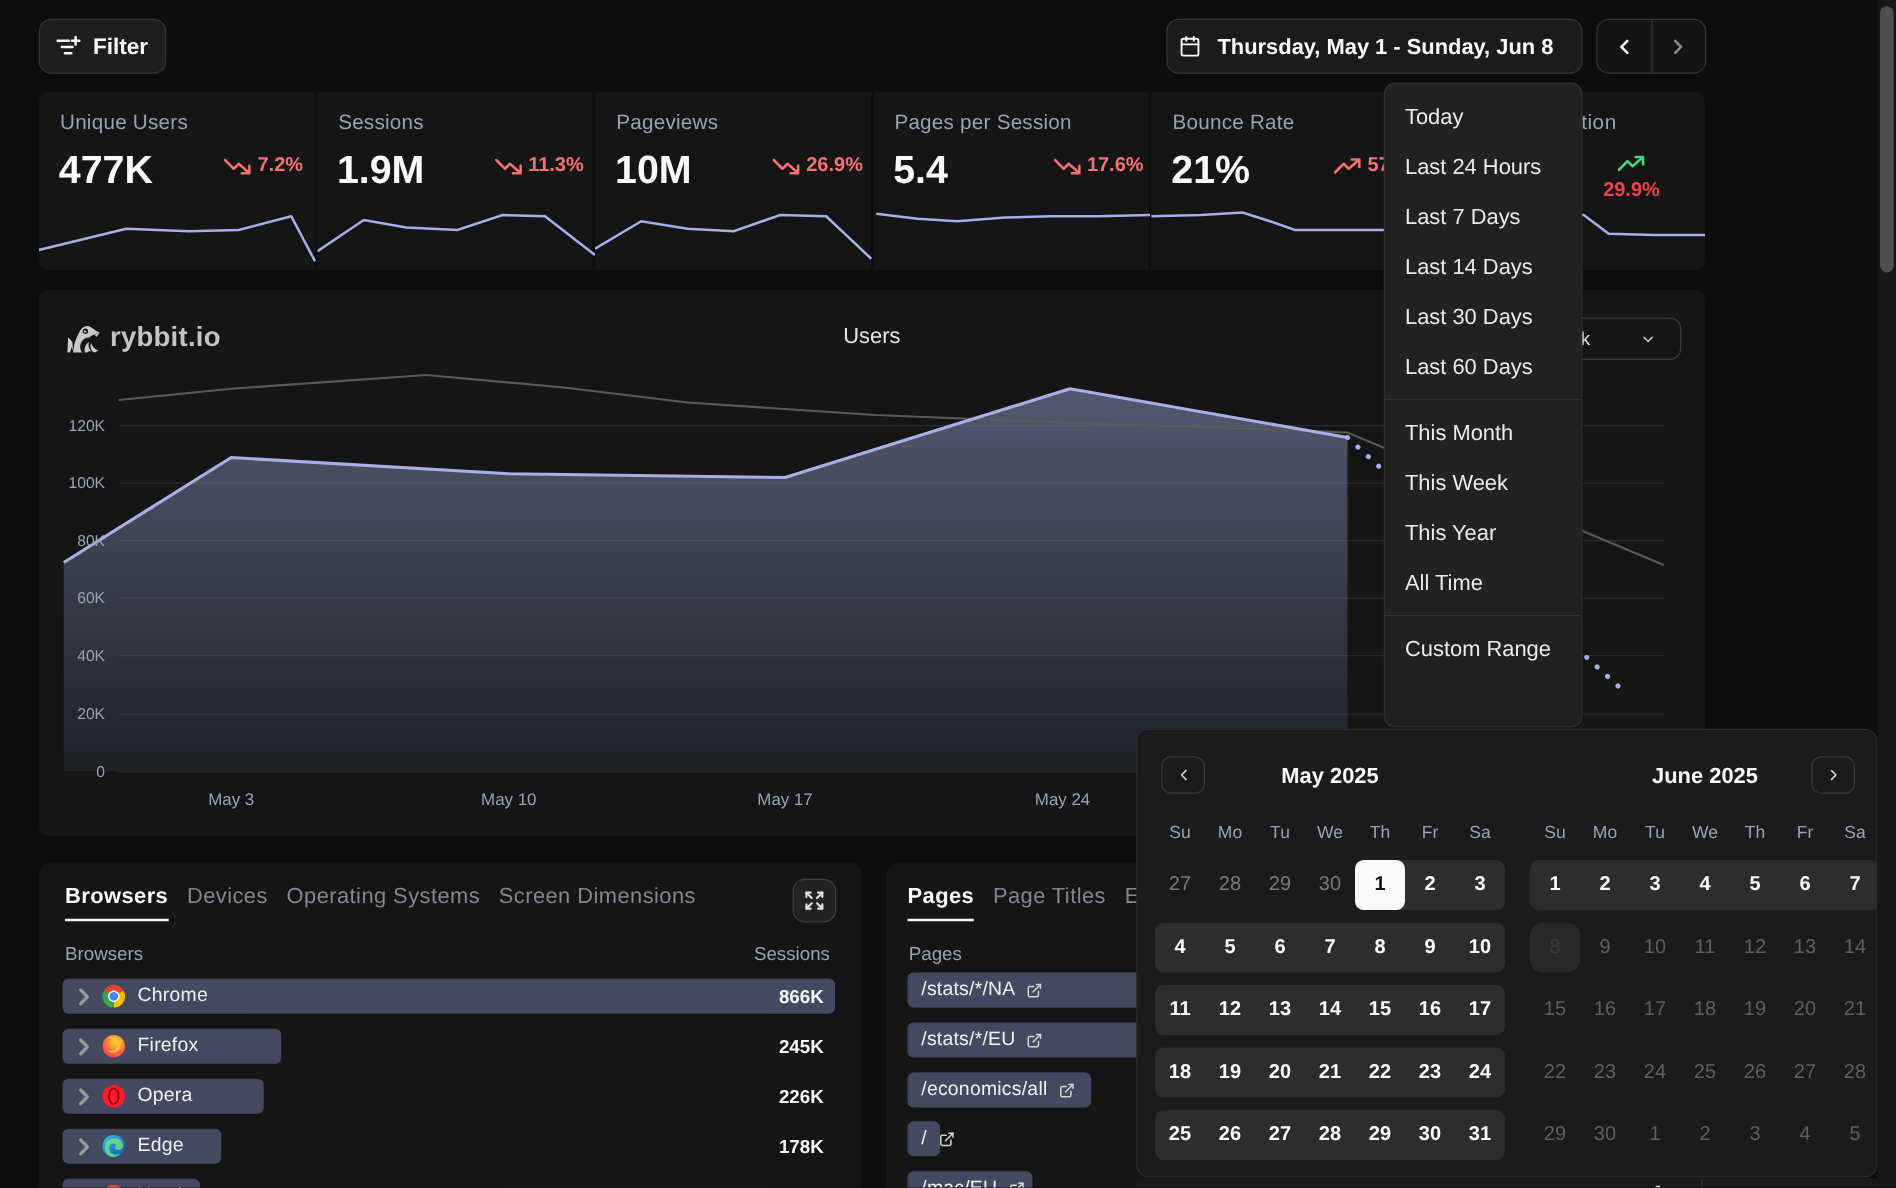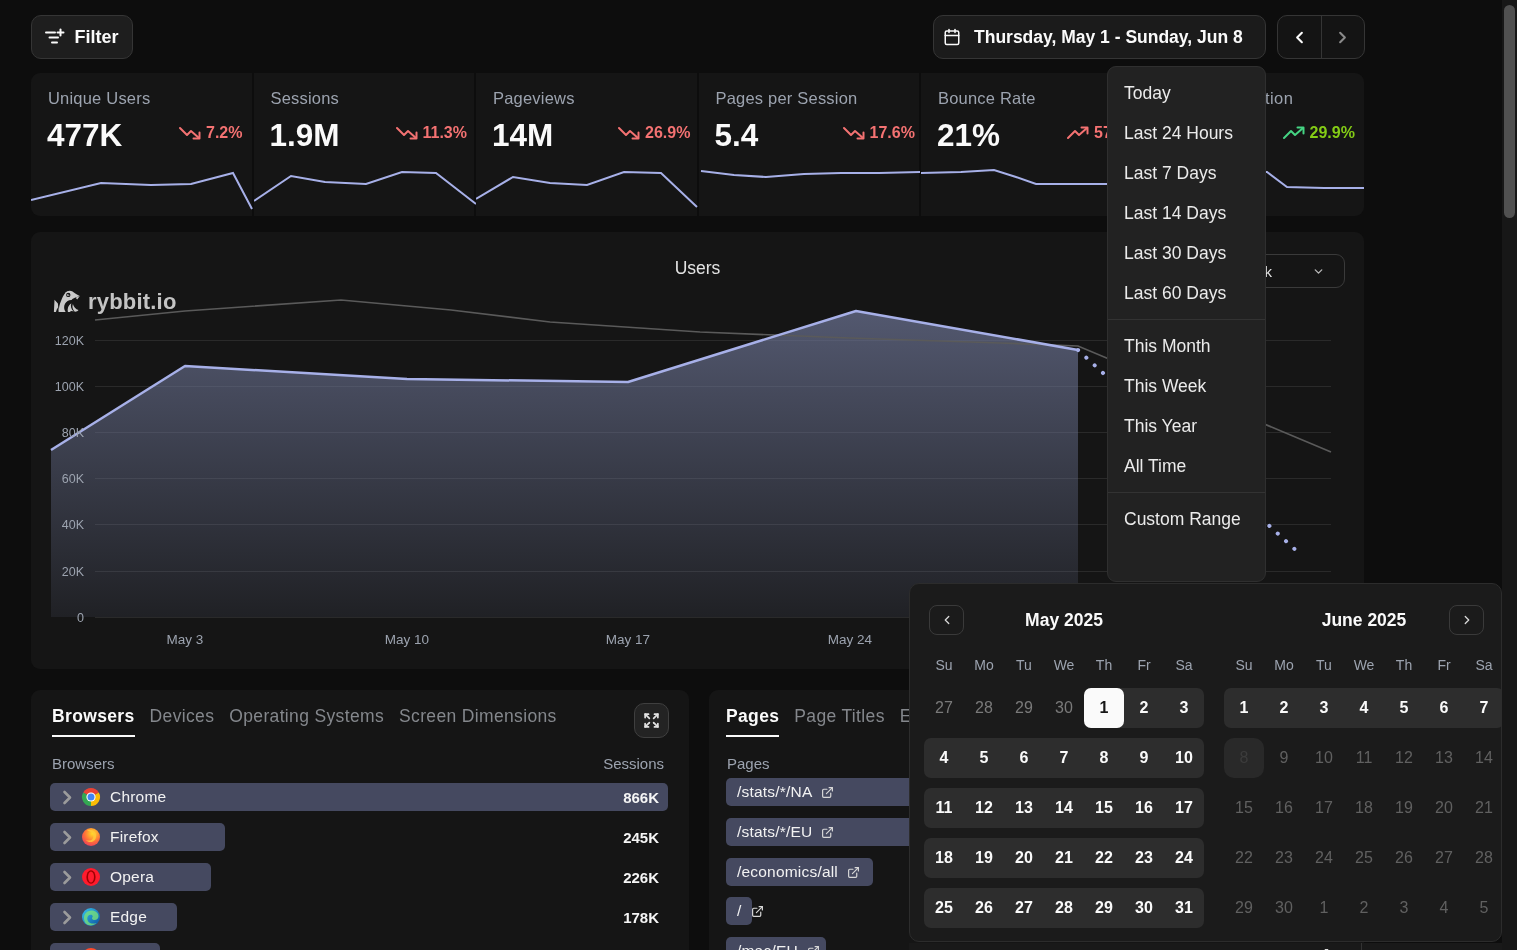--- a/index.html
+++ b/index.html
@@ -20,21 +20,21 @@
 #navbox .nb { flex:1; display:flex; align-items:center; justify-content:center; }
 #navbox .nb:first-child { border-right:1px solid #353535; }
 
 #stats { left:31px; top:73px; width:1333px; height:143px; display:flex; gap:2px;
   border-radius:9px; overflow:hidden; }
 .stat { flex:1; background:#151515; position:relative; }
 .stat .t { position:absolute; left:17px; top:16px; font-size:16.5px; letter-spacing:0.2px; color:#9ca3af; white-space:nowrap; }
 .stat .v { position:absolute; left:16px; top:44px; font-size:31.5px; font-weight:700; color:#fafafa; }
 .stat .tr { position:absolute; top:51px; display:flex; align-items:center; gap:5px;
   font-size:16px; font-weight:700; }
-.red { color:#f47272; } .green { color:#84cc16; }
+.red { color:#f47272; } .green { color:#ef4444;flex-direction:column; }
 .stat svg.sp { position:absolute; left:0; bottom:0; }
 
 #chart { left:31px; top:232px; width:1333px; height:437px; }
 
 #browsers { left:31px; top:690px; width:658px; height:300px; }
 #pages { left:709px; top:690px; width:655px; height:300px; }
 .tabs { position:absolute; top:16px; left:21px; display:flex; gap:15px; font-size:17.5px; letter-spacing:0.35px; color:#84878c; }
 .tabs .on { color:#fafafa; font-weight:700; position:relative; }
 .tabs .on:after { content:""; position:absolute; left:0; right:0; bottom:-10px; height:2px; background:#fafafa; }
 .hdr { position:absolute; font-size:15px; color:#9ca3af; }
@@ -131,21 +131,21 @@
             <polyline points="14.5 12.5 20.5 12.5 20.5 6.5"></polyline>
           </svg>
         <span>11.3%</span>
       </div>
       <svg class="sp" width="222" height="143" viewBox="0 0 222 143" fill="none">
         <polyline points="0,128 37,103 71,109 112,111 148,99 182,100 222,131" stroke="#a7b0e8" stroke-width="2"></polyline>
       </svg>
     </div>
     <div class="stat">
       <div class="t">Pageviews</div>
-        <div class="v">14M</div>
+        <div class="v">10M</div>
       <div class="tr red" style="left:142px;">
         <svg width="22" height="15" viewBox="0 0 22 15" fill="none" stroke="#f47272" stroke-width="2" stroke-linecap="round" stroke-linejoin="round">
             <polyline points="1 2 8 9 12 5 20 12"></polyline>
             <polyline points="14.5 12.5 20.5 12.5 20.5 6.5"></polyline>
           </svg>
         <span>26.9%</span>
       </div>
       <svg class="sp" width="222" height="143" viewBox="0 0 222 143" fill="none">
         <polyline points="0,126 37,104 74,110 111,112 148,99 185,100 221,134" stroke="#a7b0e8" stroke-width="2"></polyline>
       </svg>
@@ -189,21 +189,21 @@
         <span>29.9%</span>
       </div>
       <svg class="sp" width="222" height="143" viewBox="0 0 222 143" fill="none">
         <polyline points="0,97 50,98 100,98 123,99 143,114 180,115 222,115" stroke="#a7b0e8" stroke-width="2"></polyline>
       </svg>
     </div>
   </div>
 
   <div id="chart" class="abs card">
 
-    <div style="position:absolute;left:22px;top:25px;display:flex;align-items:flex-start;gap:7px;margin-top:32px;">
+    <div style="position:absolute;left:22px;top:25px;display:flex;align-items:flex-end;gap:7px;">
       <svg width="28" height="24" viewBox="0 0 28 24" fill="#c9c9c9">
         <path d="M0.9 23 L1.5 10.8 L4.9 14.6 L5.6 23 L4.5 18.4 L2.9 23 Z"></path>
         <path d="M5.6 23 C5.8 19 6.6 14.8 8.2 11.4 C9.4 8.6 10.6 5.8 12.4 3.8 C14.4 1.6 17.4 1.2 19.6 2.6 C21.2 3.7 23.2 5.6 25.8 6.6 L26.8 7 L22.4 8.6 C21 9.1 19.6 9.8 18.6 11 C16 10.8 13.4 12.2 12.0 14.8 C10.6 17.4 10.9 20.6 12.6 23 Z"></path>
         <path d="M26.8 7 L24.2 10.6 L22.6 8.8 Z"></path>
         <path d="M14.9 23 C14.1 19.8 15.3 16.2 18.3 14.3 C17.3 17.3 18.2 20.7 20.7 22.6 C19.4 21.8 17.6 21.9 16.8 23 Z"></path>
         <path d="M21.8 22.8 C19.6 20.9 18.8 17.7 19.9 15.1 C20.6 18 22.7 20.3 25.5 21.1 C24.8 22.2 23.3 23 21.8 22.8 Z"></path>
         <circle cx="15.3" cy="5.9" r="2.75" fill="#151515"></circle>
         <circle cx="15.3" cy="5.9" r="2.75" fill="none" stroke="#c9c9c9" stroke-width="1.15"></circle>
         <path d="M14.1 5.1 L16.8 6.3 L14.3 7.1 Z"></path>
       </svg>

